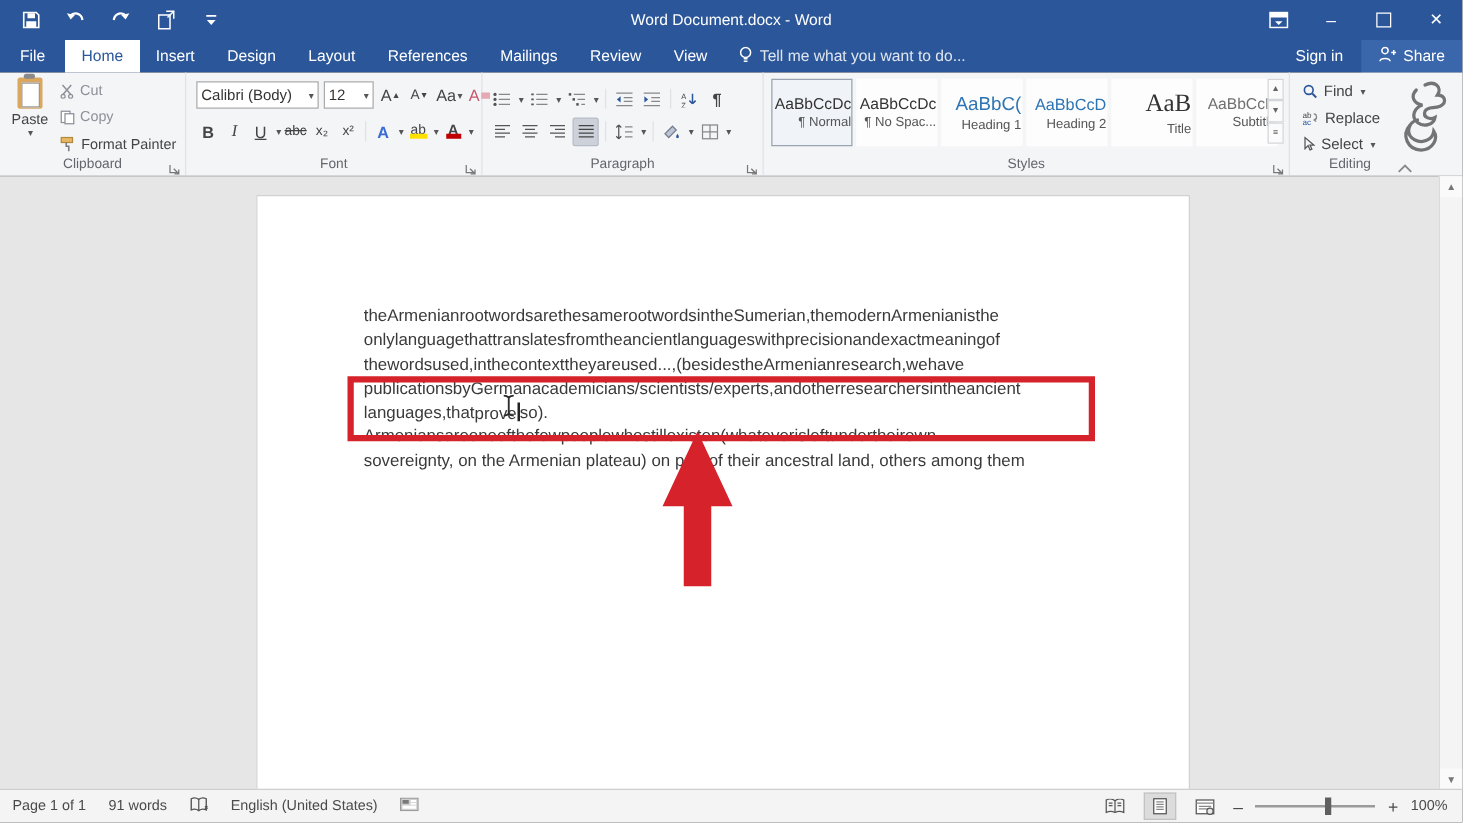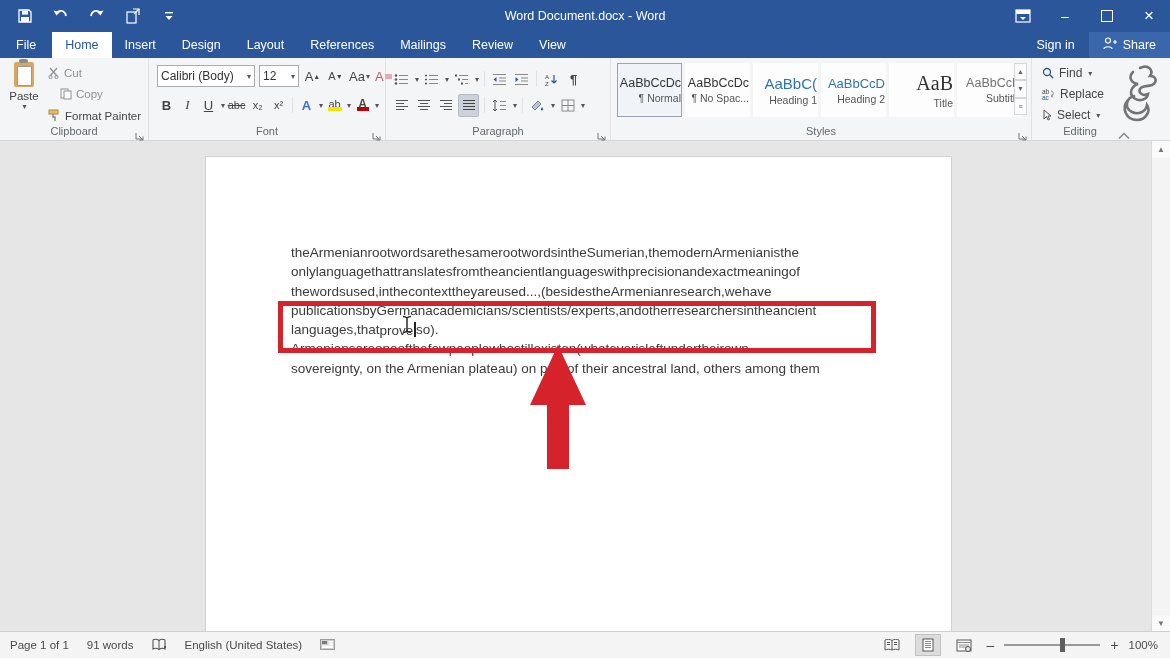--- a/index.html
+++ b/index.html
@@ -149,20 +149,29 @@
   <div class="tabrow">
     <div class="tab" style="padding:0 16px;">File</div>
     <div class="tab active">Home</div>
     <div class="tab">Insert</div>
     <div class="tab">Design</div>
     <div class="tab">Layout</div>
     <div class="tab">References</div>
     <div class="tab">Mailings</div>
     <div class="tab">Review</div>
     <div class="tab">View</div>
+    <div class="tellme">
+      <span>
+        <svg width="11" height="14" viewBox="0 0 11 14">
+            <circle cx="5.5" cy="5" r="4" fill="none" stroke="#fff" stroke-width="1.2"></circle>
+            <path d="M4 10 h3 M4 12 h3" stroke="#fff" stroke-width="1.2"></path>
+          </svg>
+      </span>
+      <span>Tell me what you want to do...</span>
+    </div>
     <div class="tabspacer"></div>
     <div class="signin">Sign in</div>
     <div class="share">
       <span>
         <svg width="14" height="13" viewBox="0 0 14 13">
             <circle cx="5" cy="3.5" r="2.5" fill="none" stroke="#fff" stroke-width="1.2"></circle>
             <path d="M1 12 c0-3 8-3 8 0" fill="none" stroke="#fff" stroke-width="1.2"></path>
             <path d="M10 5 h4 M12 3 v4" stroke="#fff" stroke-width="1.2"></path>
           </svg>
       </span>
@@ -179,21 +188,21 @@
         <span class="darr">▾</span>
       </div>
       <div class="cliprow" style="top:9px;">
         <svg width="12" height="12" viewBox="0 0 12 12">
             <path d="M2 1 L9 9 M9 1 L2 9" stroke="#8d9099" stroke-width="1.2" fill="none"></path>
             <circle cx="2.5" cy="10" r="1.6" fill="none" stroke="#8d9099"></circle>
             <circle cx="8.5" cy="10" r="1.6" fill="none" stroke="#8d9099"></circle>
           </svg>
         <span style="color:#8d9099;">Cut</span>
       </div>
-      <div class="cliprow" style="top:30px;margin-left:12px;">
+      <div class="cliprow" style="top:30px;">
         <svg width="12" height="12" viewBox="0 0 12 12">
             <rect x="1" y="1" width="7" height="9" fill="#fff" stroke="#8d9099"></rect>
             <rect x="4" y="3" width="7" height="8" fill="#fff" stroke="#8d9099"></rect>
           </svg>
         <span style="color:#8d9099;">Copy</span>
       </div>
       <div class="cliprow" style="top:51px;">
         <svg width="13" height="13" viewBox="0 0 13 13">
             <rect x="1" y="1" width="9" height="4" fill="#e8b865" stroke="#b08a3e"></rect>
             <path d="M5 5 v3 h2 v4" stroke="#7a7d85" fill="none" stroke-width="1.3"></path>

